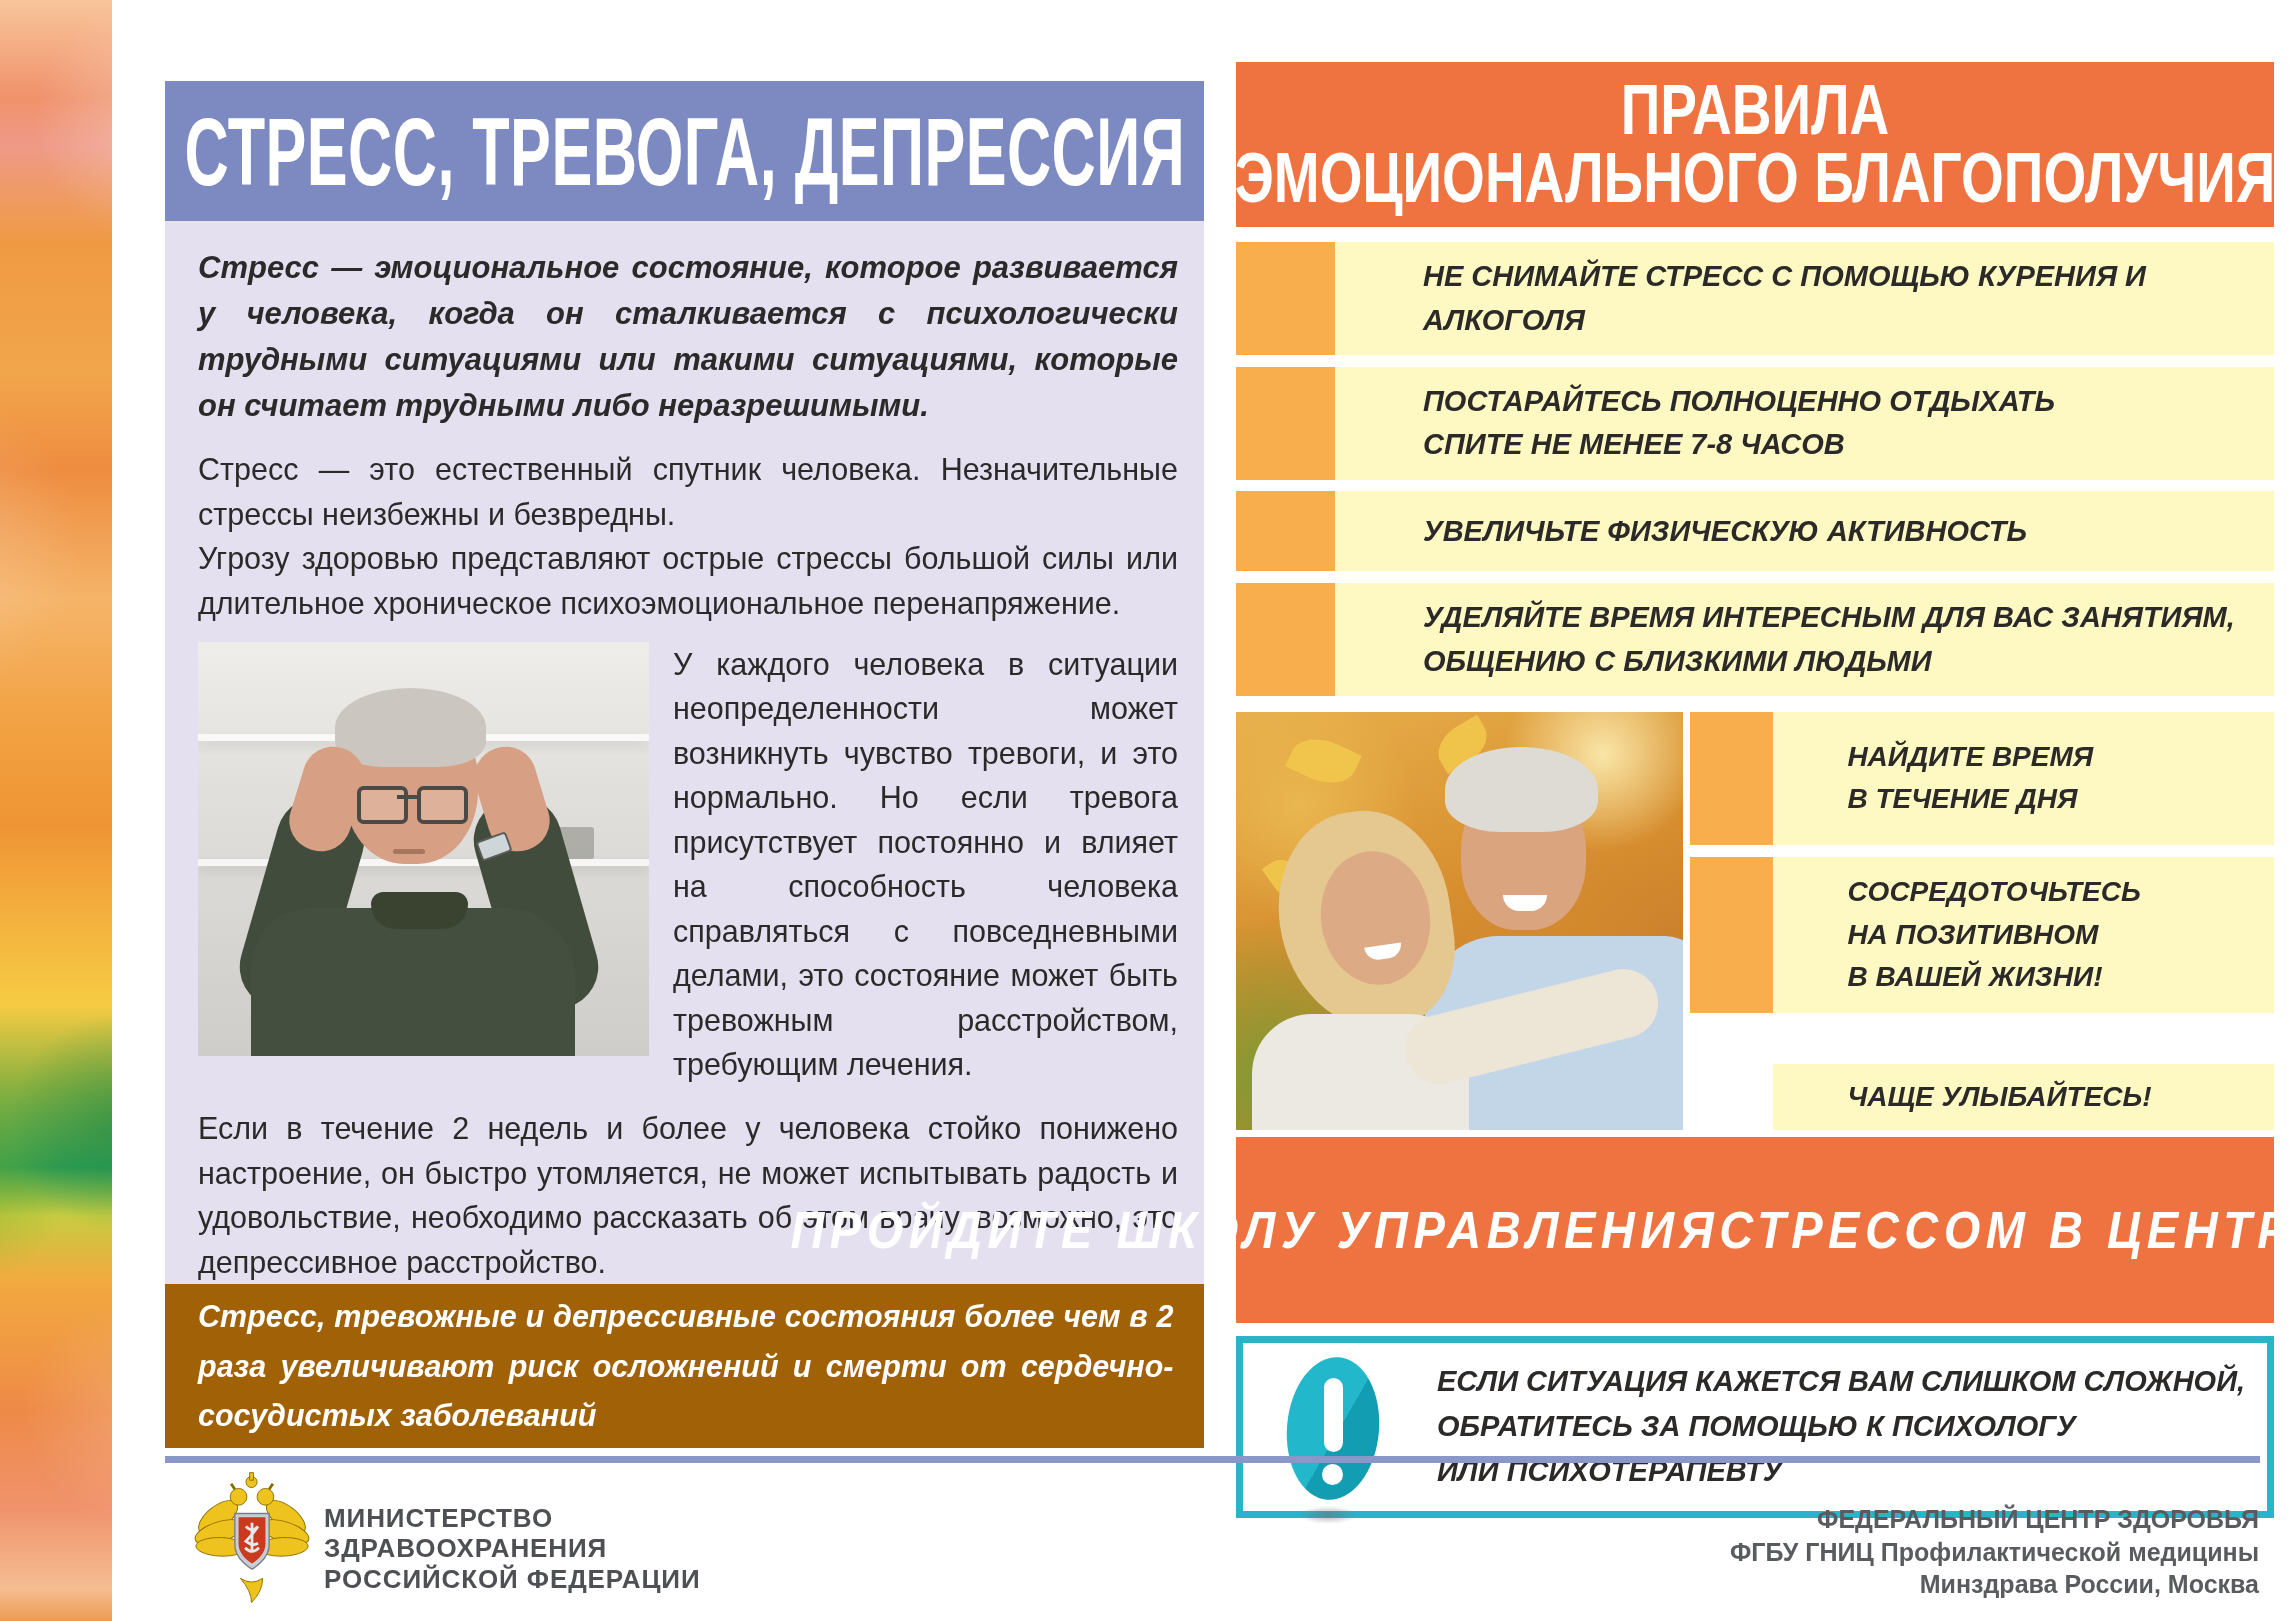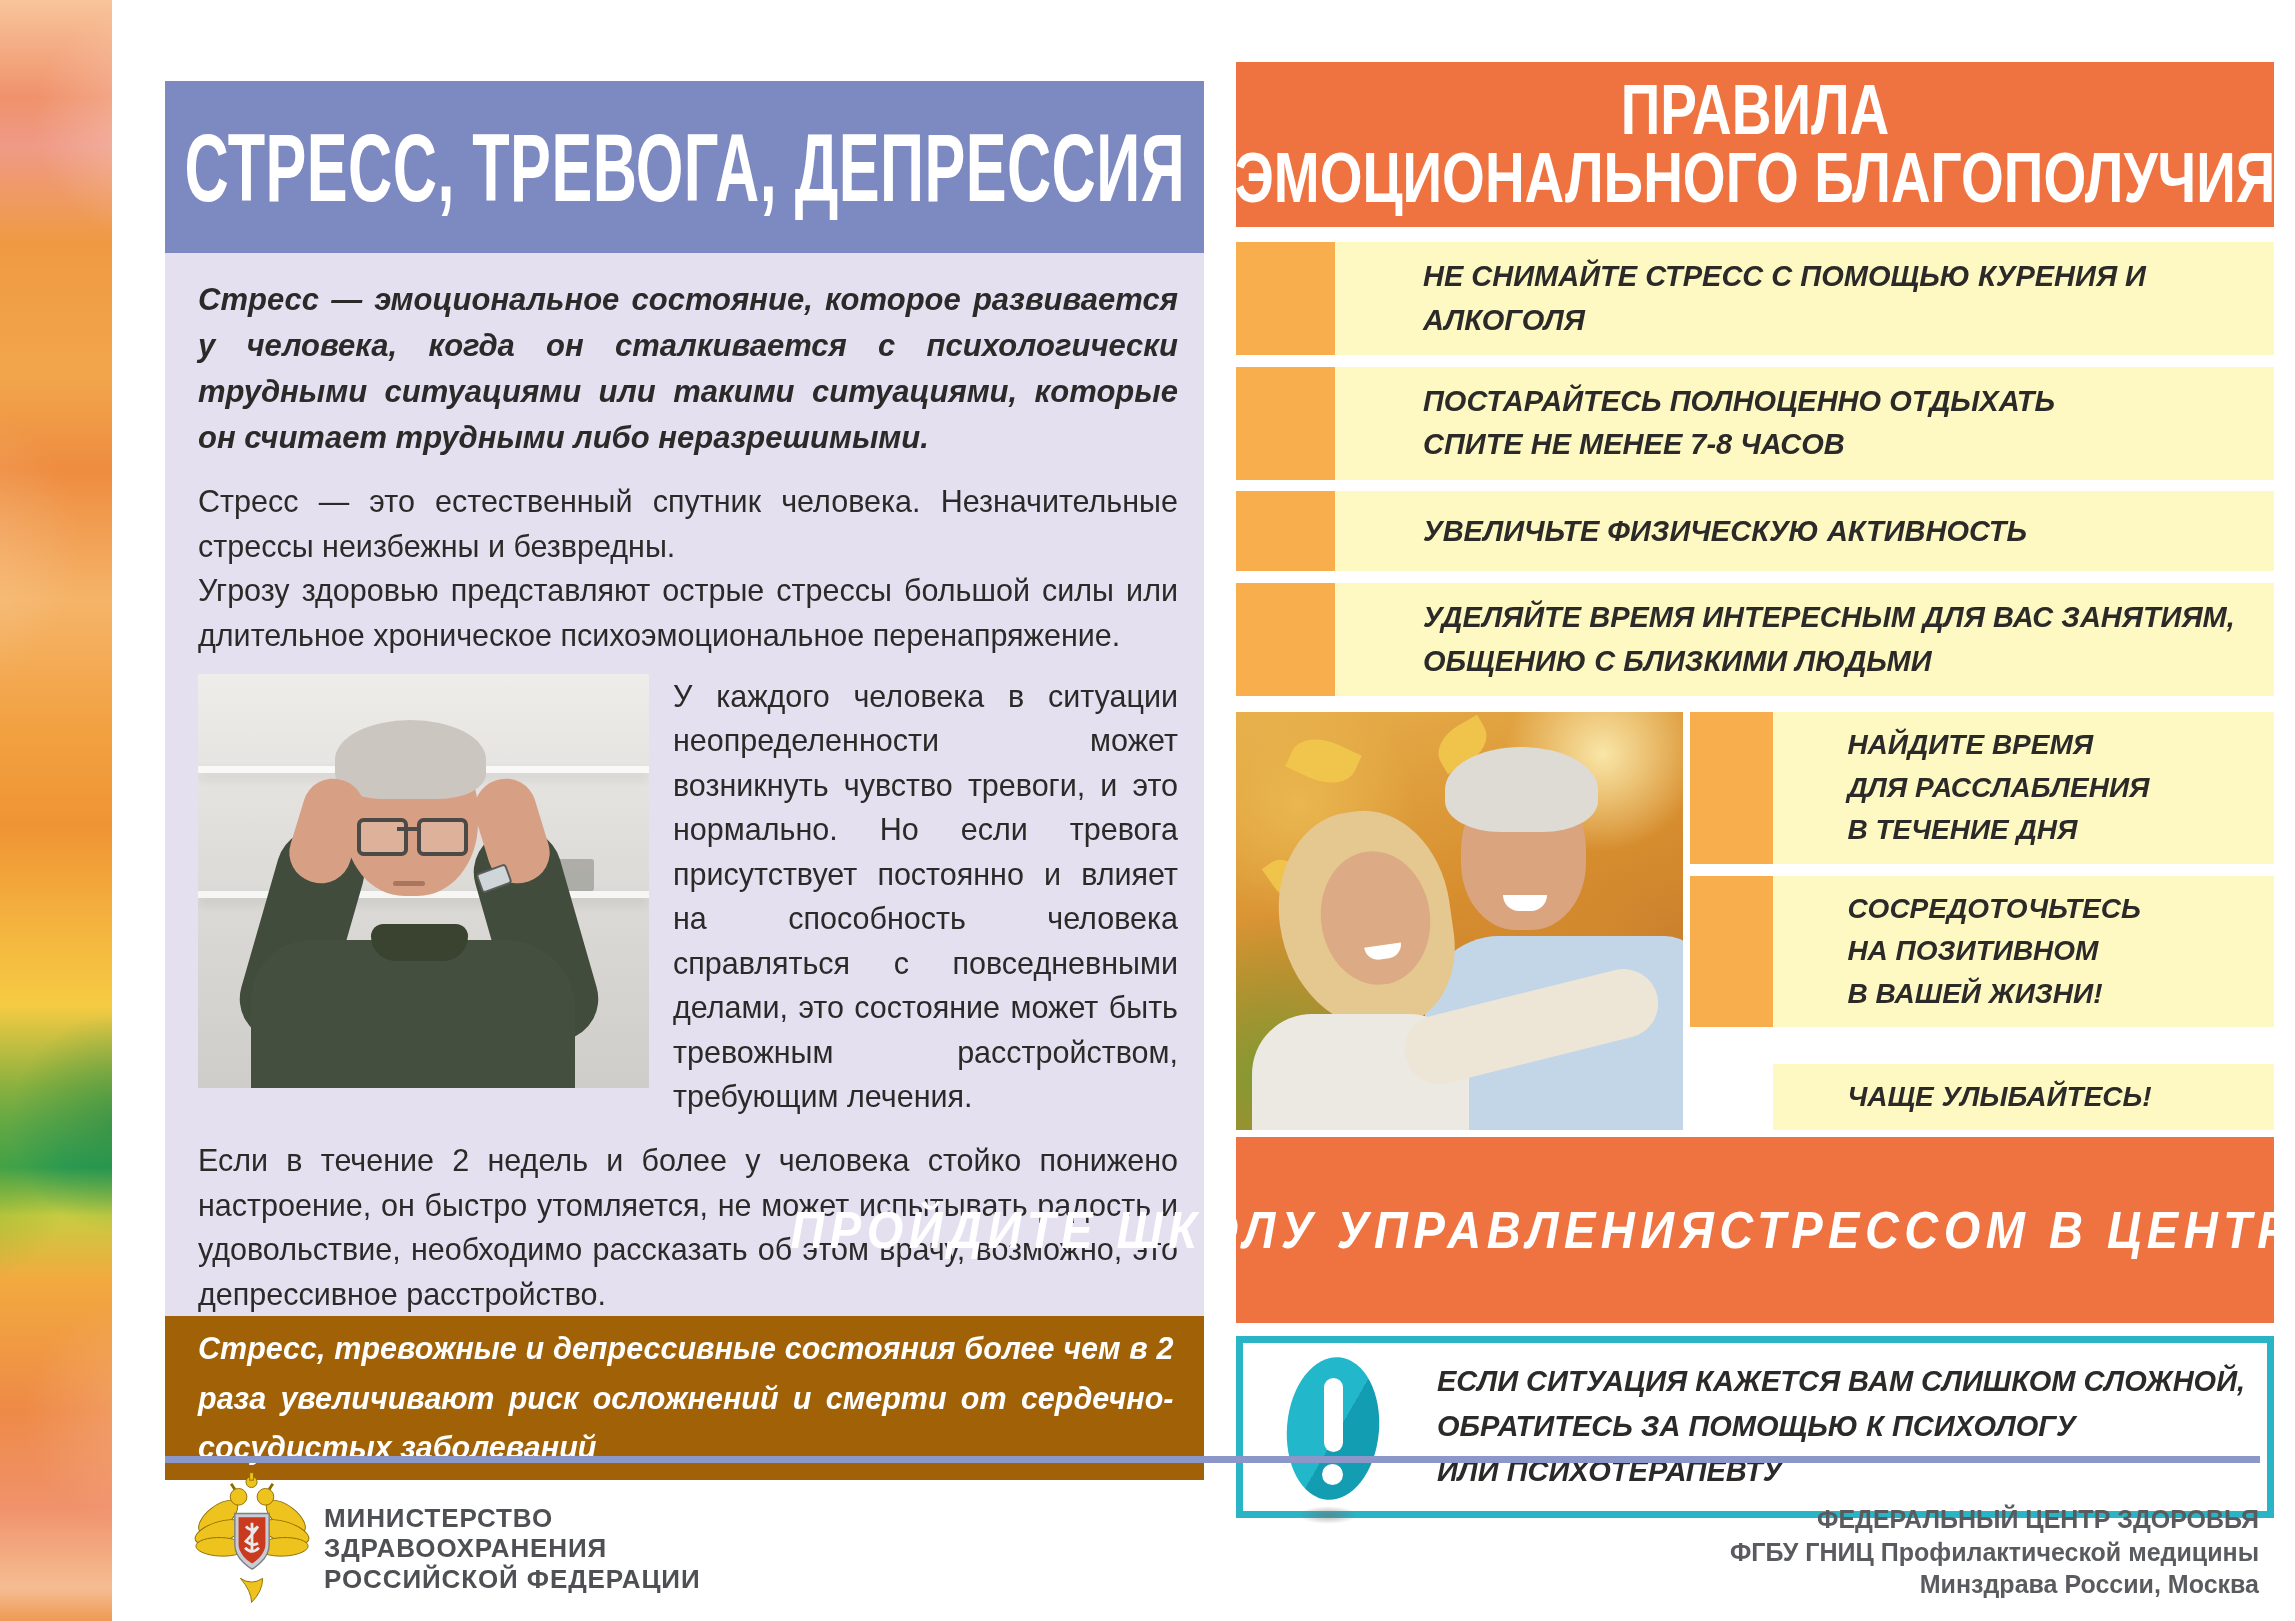--- a/index.html
+++ b/index.html
@@ -17,21 +17,21 @@
       radial-gradient(circle 139px at -28px 1183px, rgba(120,170,40,.45), rgba(120,170,40,0) 70%),
       radial-gradient(circle 194px at 139px 1414px, rgba(255,255,255,.18), rgba(255,255,255,0) 60%),
       linear-gradient(180deg,
         #F8C59B 0%, #F0926B 6%, #EF9A87 9%, #EF9A43 15%, #F2A64C 23%,
         #EE8C3F 29%, #F5B469 37%, #F2A141 45%, #EF9434 51%, #F4B33F 57%,
         #F6CB43 62%, #8BB13F 67%, #2E9E53 72%, #C8CC41 75%, #F2A93F 79%,
         #EE8A47 87%, #F0926B 93%, #F5BD92 98%, #EE9A52 100%);
   }
   
   .left-panel{position:absolute;left:165px;top:81px;width:1039px;height:1352px;display:flex;flex-direction:column;}
-  .lp-title{height:172px;flex:none;background:#7D8AC1;display:flex;align-items:center;justify-content:center;overflow:hidden;}
+  .lp-title{height:140px;flex:none;background:#7D8AC1;display:flex;align-items:center;justify-content:center;overflow:hidden;}
   .lp-title .tall{
     font-size:68px;font-weight:bold;color:#ffffff;white-space:nowrap;
     transform:scale(.90,1.42);letter-spacing:0.5px;
   }
   .lp-body{flex:1;background:#E4E0F0;padding:24px 26px 0 33px;color:#2B2A29;}
   .intro{font-style:italic;font-weight:bold;font-size:31px;line-height:1.48;text-align:justify;margin:0 0 18.5px 0;}
   .para{font-size:30.5px;line-height:1.46;text-align:justify;margin:0;}
   .photo-row{display:flex;margin:16.6px 0 19.4px 0;}
   .beside{margin-left:24px;flex:1;}
   
@@ -202,21 +202,20 @@
       <div class="w-face"></div>
       <div class="w-smile"></div>
       <div class="w-top"></div>
       <div class="m-arm"></div>
     </div>
     <div class="rcol">
       <div class="rule b5">
         <div class="sq"></div>
         <div class="txt">
           <span>НАЙДИТЕ ВРЕМЯ</span>
-          <span>ДЛЯ РАССЛАБЛЕНИЯ</span>
           <span>В ТЕЧЕНИЕ ДНЯ</span>
         </div>
       </div>
       <div class="rule b6">
         <div class="sq"></div>
         <div class="txt">
           <span>СОСРЕДОТОЧЬТЕСЬ</span>
           <span>НА ПОЗИТИВНОМ</span>
           <span>В ВАШЕЙ  ЖИЗНИ!</span>
         </div>

